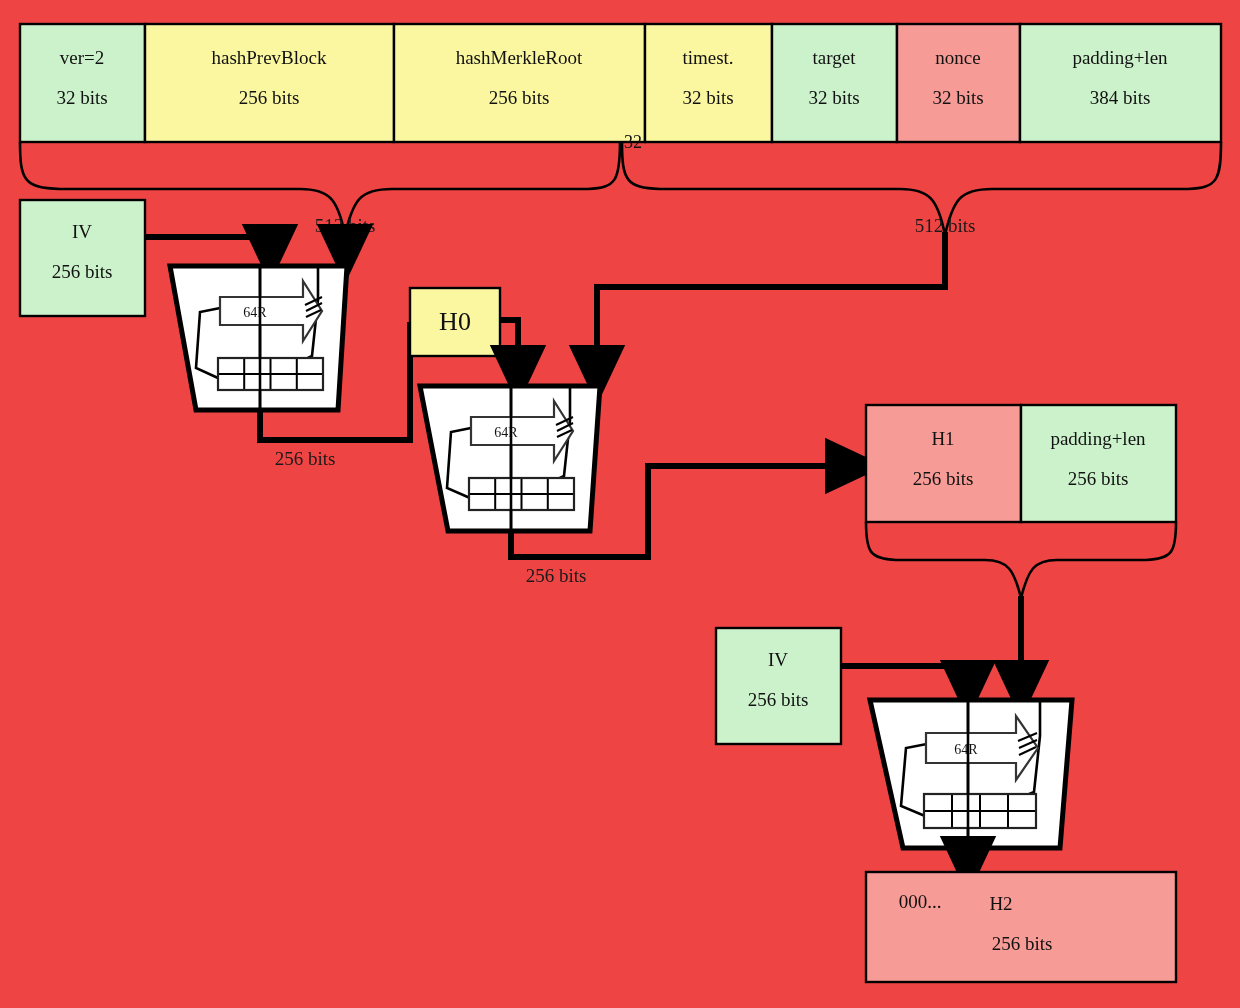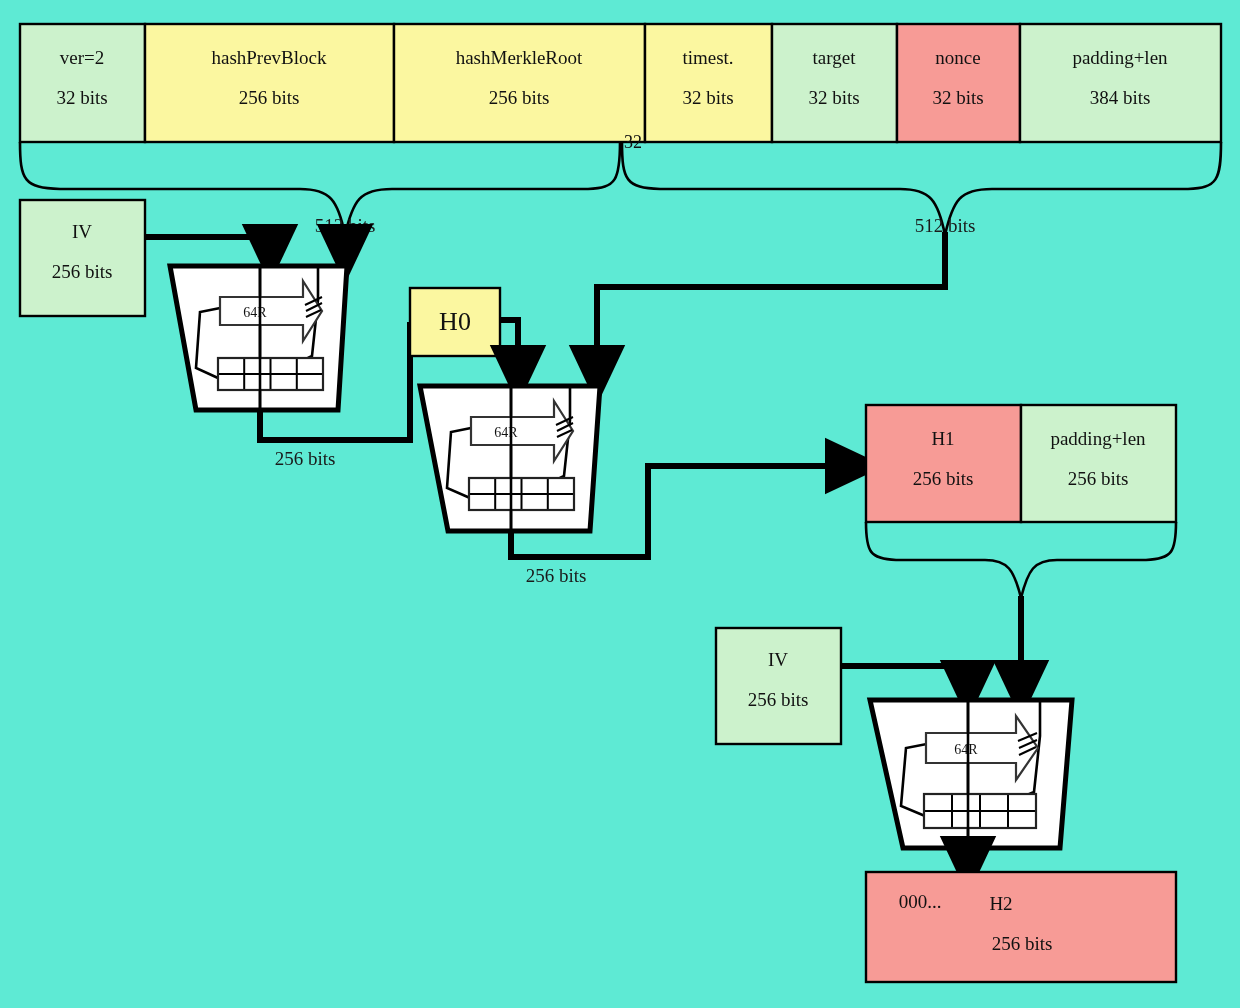--- a/index.html
+++ b/index.html
@@ -1,18 +1,18 @@
 <!DOCTYPE html>
 <html><head>
 <meta charset="utf-8">
 <style>
   html,body{margin:0;padding:0;background:#ffffff;}
   body{width:1240px;height:1008px;overflow:hidden;
        font-family:"Liberation Serif","DejaVu Serif",serif;}
-  #stage{position:relative;width:1240px;height:1008px;background:#5eead4;}
+  #stage{position:relative;width:1240px;height:1008px;background:#ef4444;}
   svg{position:absolute;top:0;left:0;width:1240px;height:1008px;}
   .cell-txt{font-family:"Liberation Serif","DejaVu Serif",serif;fill:#111;text-anchor:middle;}
   .t18{font-size:19px;}
   .t17{font-size:18px;}
   .t13{font-size:14px;}
   .t24{font-size:26px;}
   .lbl{font-family:"Liberation Serif","DejaVu Serif",serif;fill:#1a1a1a;font-size:19px;text-anchor:middle;}
   .box-stroke{stroke:#000;stroke-width:2.4;}
   .thin{fill:none;stroke:#000;stroke-width:2;}
   .wire{fill:none;stroke:#000;stroke-width:6;stroke-linecap:butt;stroke-linejoin:miter;}

